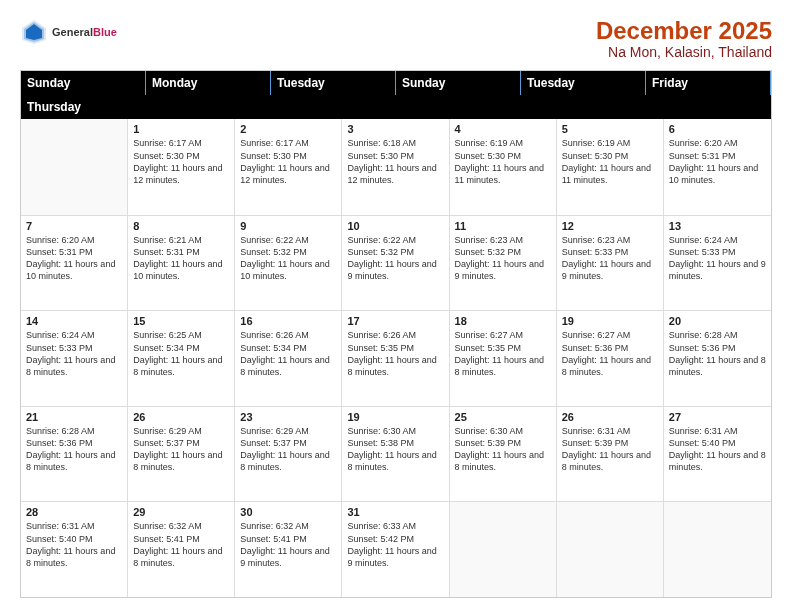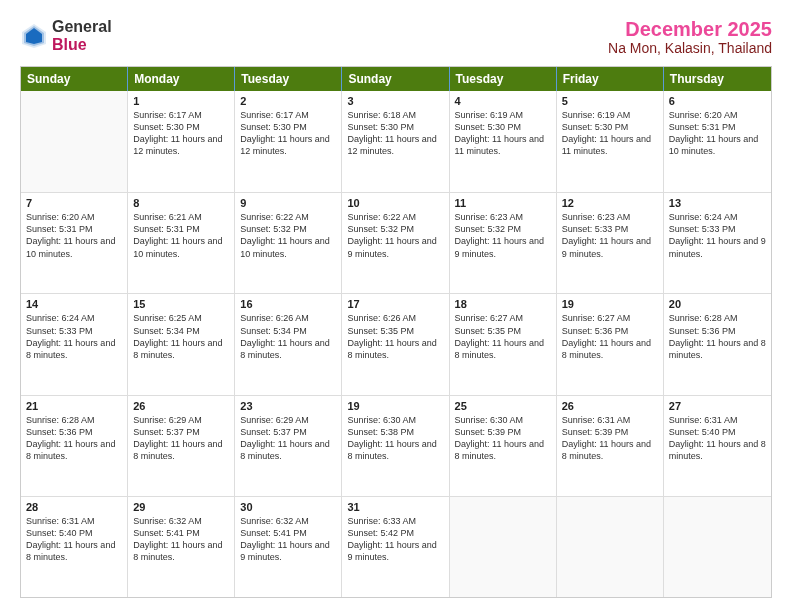--- a/index.html
+++ b/index.html
@@ -22,55 +22,55 @@
       justify-content: space-between;
       align-items: flex-start;
       margin-bottom: 10px;
     }
     .logo {
       display: flex;
       align-items: center;
     }
     .logo-text {
       display: flex;
-      flex-direction: column;
-      font-size: 16px;
+      flex-direction: row;
+      font-size: 11px;
       font-weight: bold;
       line-height: 1.1;
     }
     .logo-text .general { color: #333; }
     .logo-text .blue { color: #be185d; }
     .logo-icon {
       width: 28px;
       height: 28px;
       margin-right: 4px;
     }
     .title-area {
       text-align: right;
     }
     .month-title {
-      font-size: 20px;
-      font-weight: bold;
-      color: #ec4899;
+      font-size: 24px;
+      font-weight: bold;
+      color: #c2410c;
       line-height: 1.1;
     }
     .location {
       font-size: 14px;
       color: #7f1d1d;
     }
     .calendar {
       flex: 1;
       display: flex;
       flex-direction: column;
       border: 1px solid #ccc;
     }
     .cal-header {
       display: grid;
-      grid-template-columns: repeat(7, 1fr);
-      background: #4d7c0f;
+      grid-template-columns: repeat(6, 1fr);
+      background: #000000;
     }
     .cal-header-cell {
       color: #fff;
       font-size: 12px;
       font-weight: bold;
       padding: 5px 6px;
       text-align: left;
       border-right: 1px solid #5a9ad8;
     }
     .cal-header-cell:last-child { border-right: none; }

